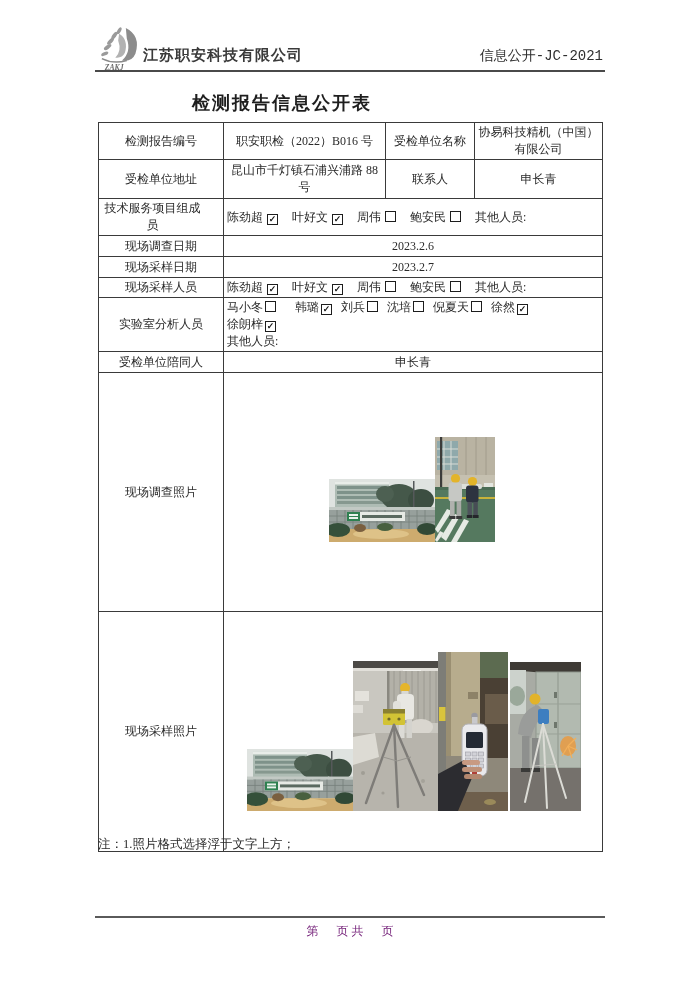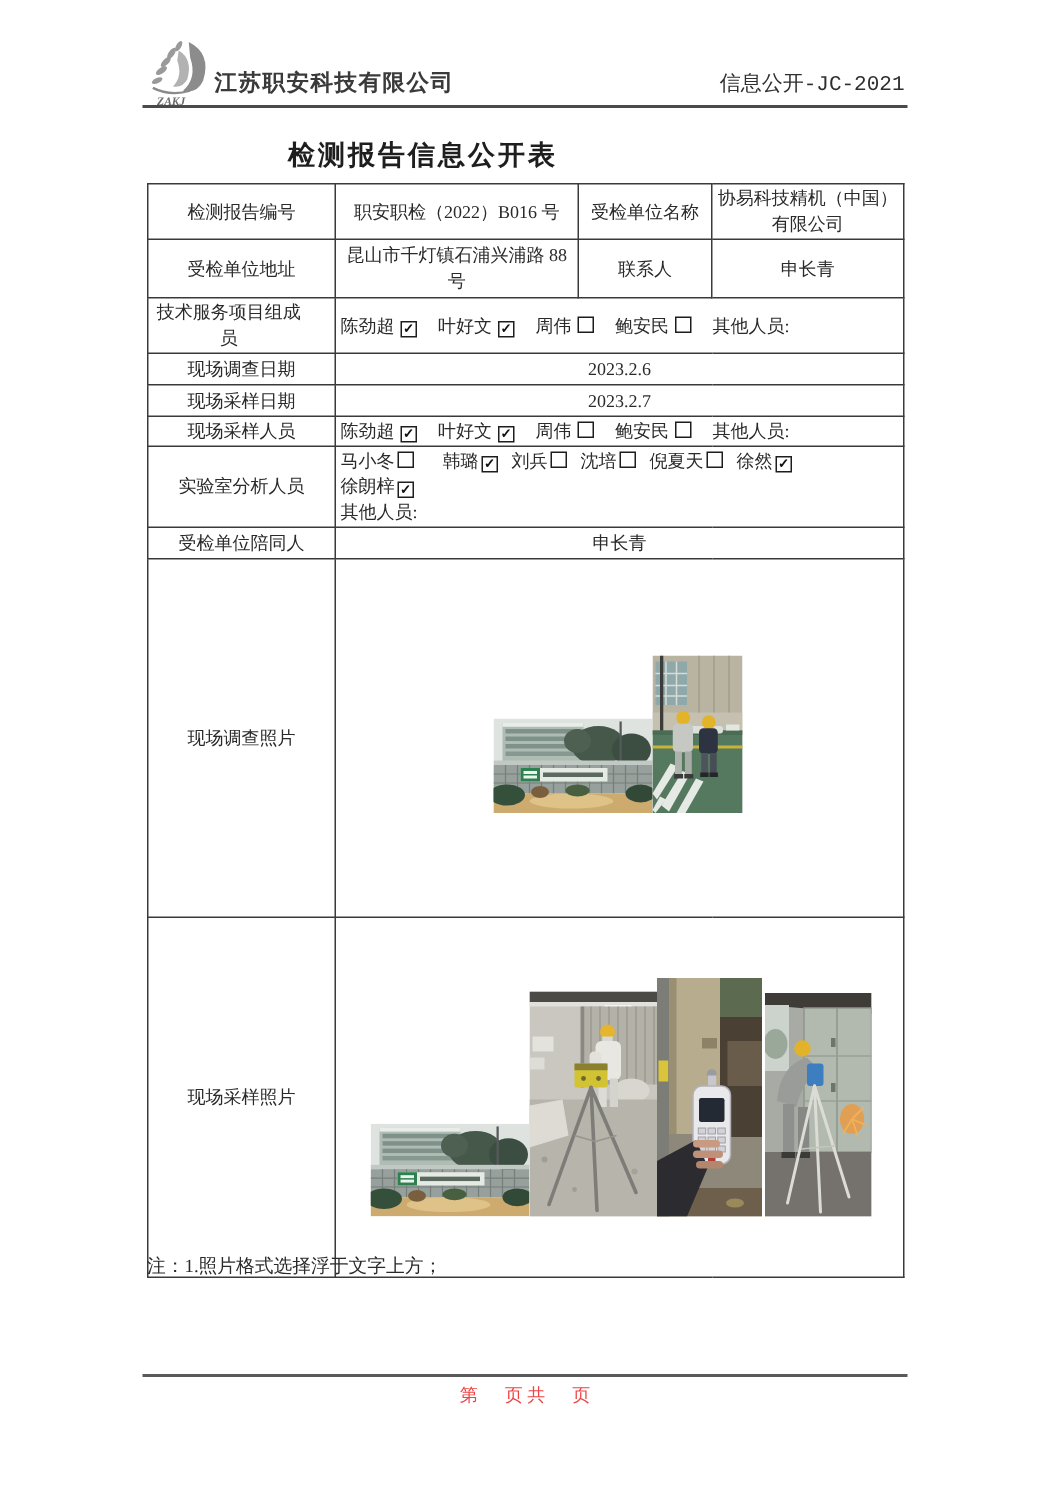--- a/index.html
+++ b/index.html
@@ -22,21 +22,21 @@
   td.ctr{text-align:center;}
   td.lft{text-align:left;padding-left:6px;}
   .cbox{display:inline-block;width:11px;height:11px;border:1.6px solid #1d1d1d;box-sizing:border-box;
         font-size:9px;line-height:8px;text-align:center;font-weight:bold;vertical-align:-1px;margin-left:4px;color:#111;}
   .member{margin-right:11px;white-space:nowrap;}
   .photo-cell{position:relative;padding:0 !important;}
   .ph{position:absolute;display:block;}
   
   .note{position:absolute;left:98px;top:836px;font-size:12.5px;color:#2a2a2a;}
   .ftr{position:absolute;left:95px;top:916px;width:510px;border-top:2px solid #5a5a5a;text-align:center;padding-top:3px;}
-  .ftr span{font-size:12px;color:#ef4444;white-space:pre;}
+  .ftr span{font-size:12px;color:#701a75;white-space:pre;}
   .hidden-defs{position:absolute;width:0;height:0;overflow:hidden;}
 </style>
 </head>
 <body>
 
 <svg class="hidden-defs" aria-hidden="true">
   <defs>
 
     <symbol id="sym-gate" viewBox="0 0 106 63" preserveAspectRatio="none">
       <rect width="106" height="63" fill="#dfe3e0"></rect>

